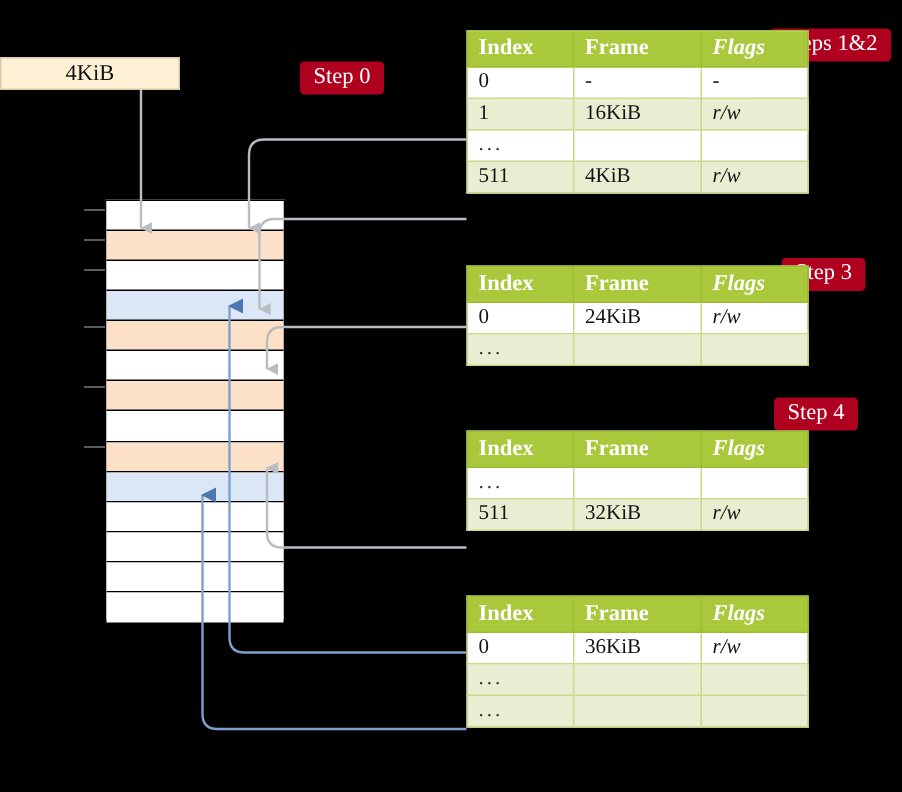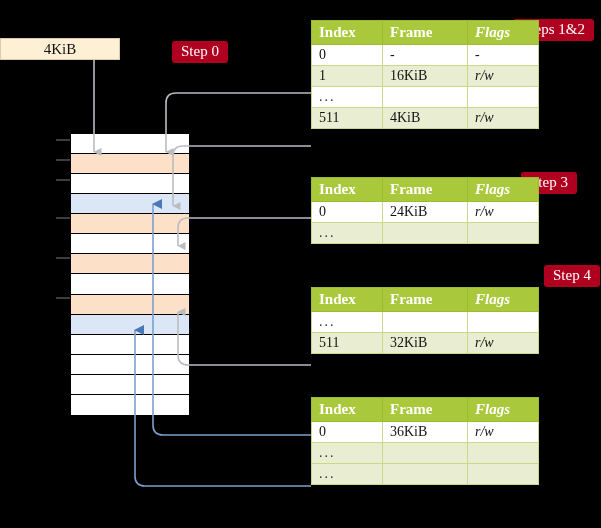--- a/index.html
+++ b/index.html
@@ -59,24 +59,24 @@
   .c-idx{width:56px;}
   .c-frm{width:70px;font-family:Liberation Serif, serif;}
   .c-flg{width:56px;font-style:italic;}
 
   
   #wires{position:absolute;left:0;top:0;width:601px;height:528px;pointer-events:none;}
 </style>
 </head>
 <body>
 
-<div class="abs pill" id="pill0" style="left:172px;top:41px;">Step 0</div>
+<div class="abs pill" id="pill0" style="left:200px;top:41px;">Step 0</div>
 <div class="abs pill" id="pill12" style="left:513px;top:19px;">Steps 1&amp;2</div>
 <div class="abs pill" id="pill3" style="left:521px;top:172px;">Step 3</div>
-<div class="abs pill" id="pill4" style="left:544px;top:265px;">Step 4</div>
+<div class="abs pill" id="pill4" style="left:516px;top:265px;">Step 4</div>
 
 <div class="abs" id="src-box">4KiB</div>
 
 <div class="abs" id="mem">
     <div class="cell"></div>
     <div class="cell orange"></div>
     <div class="cell"></div>
     <div class="cell blue"></div>
     <div class="cell orange"></div>
     <div class="cell"></div>

